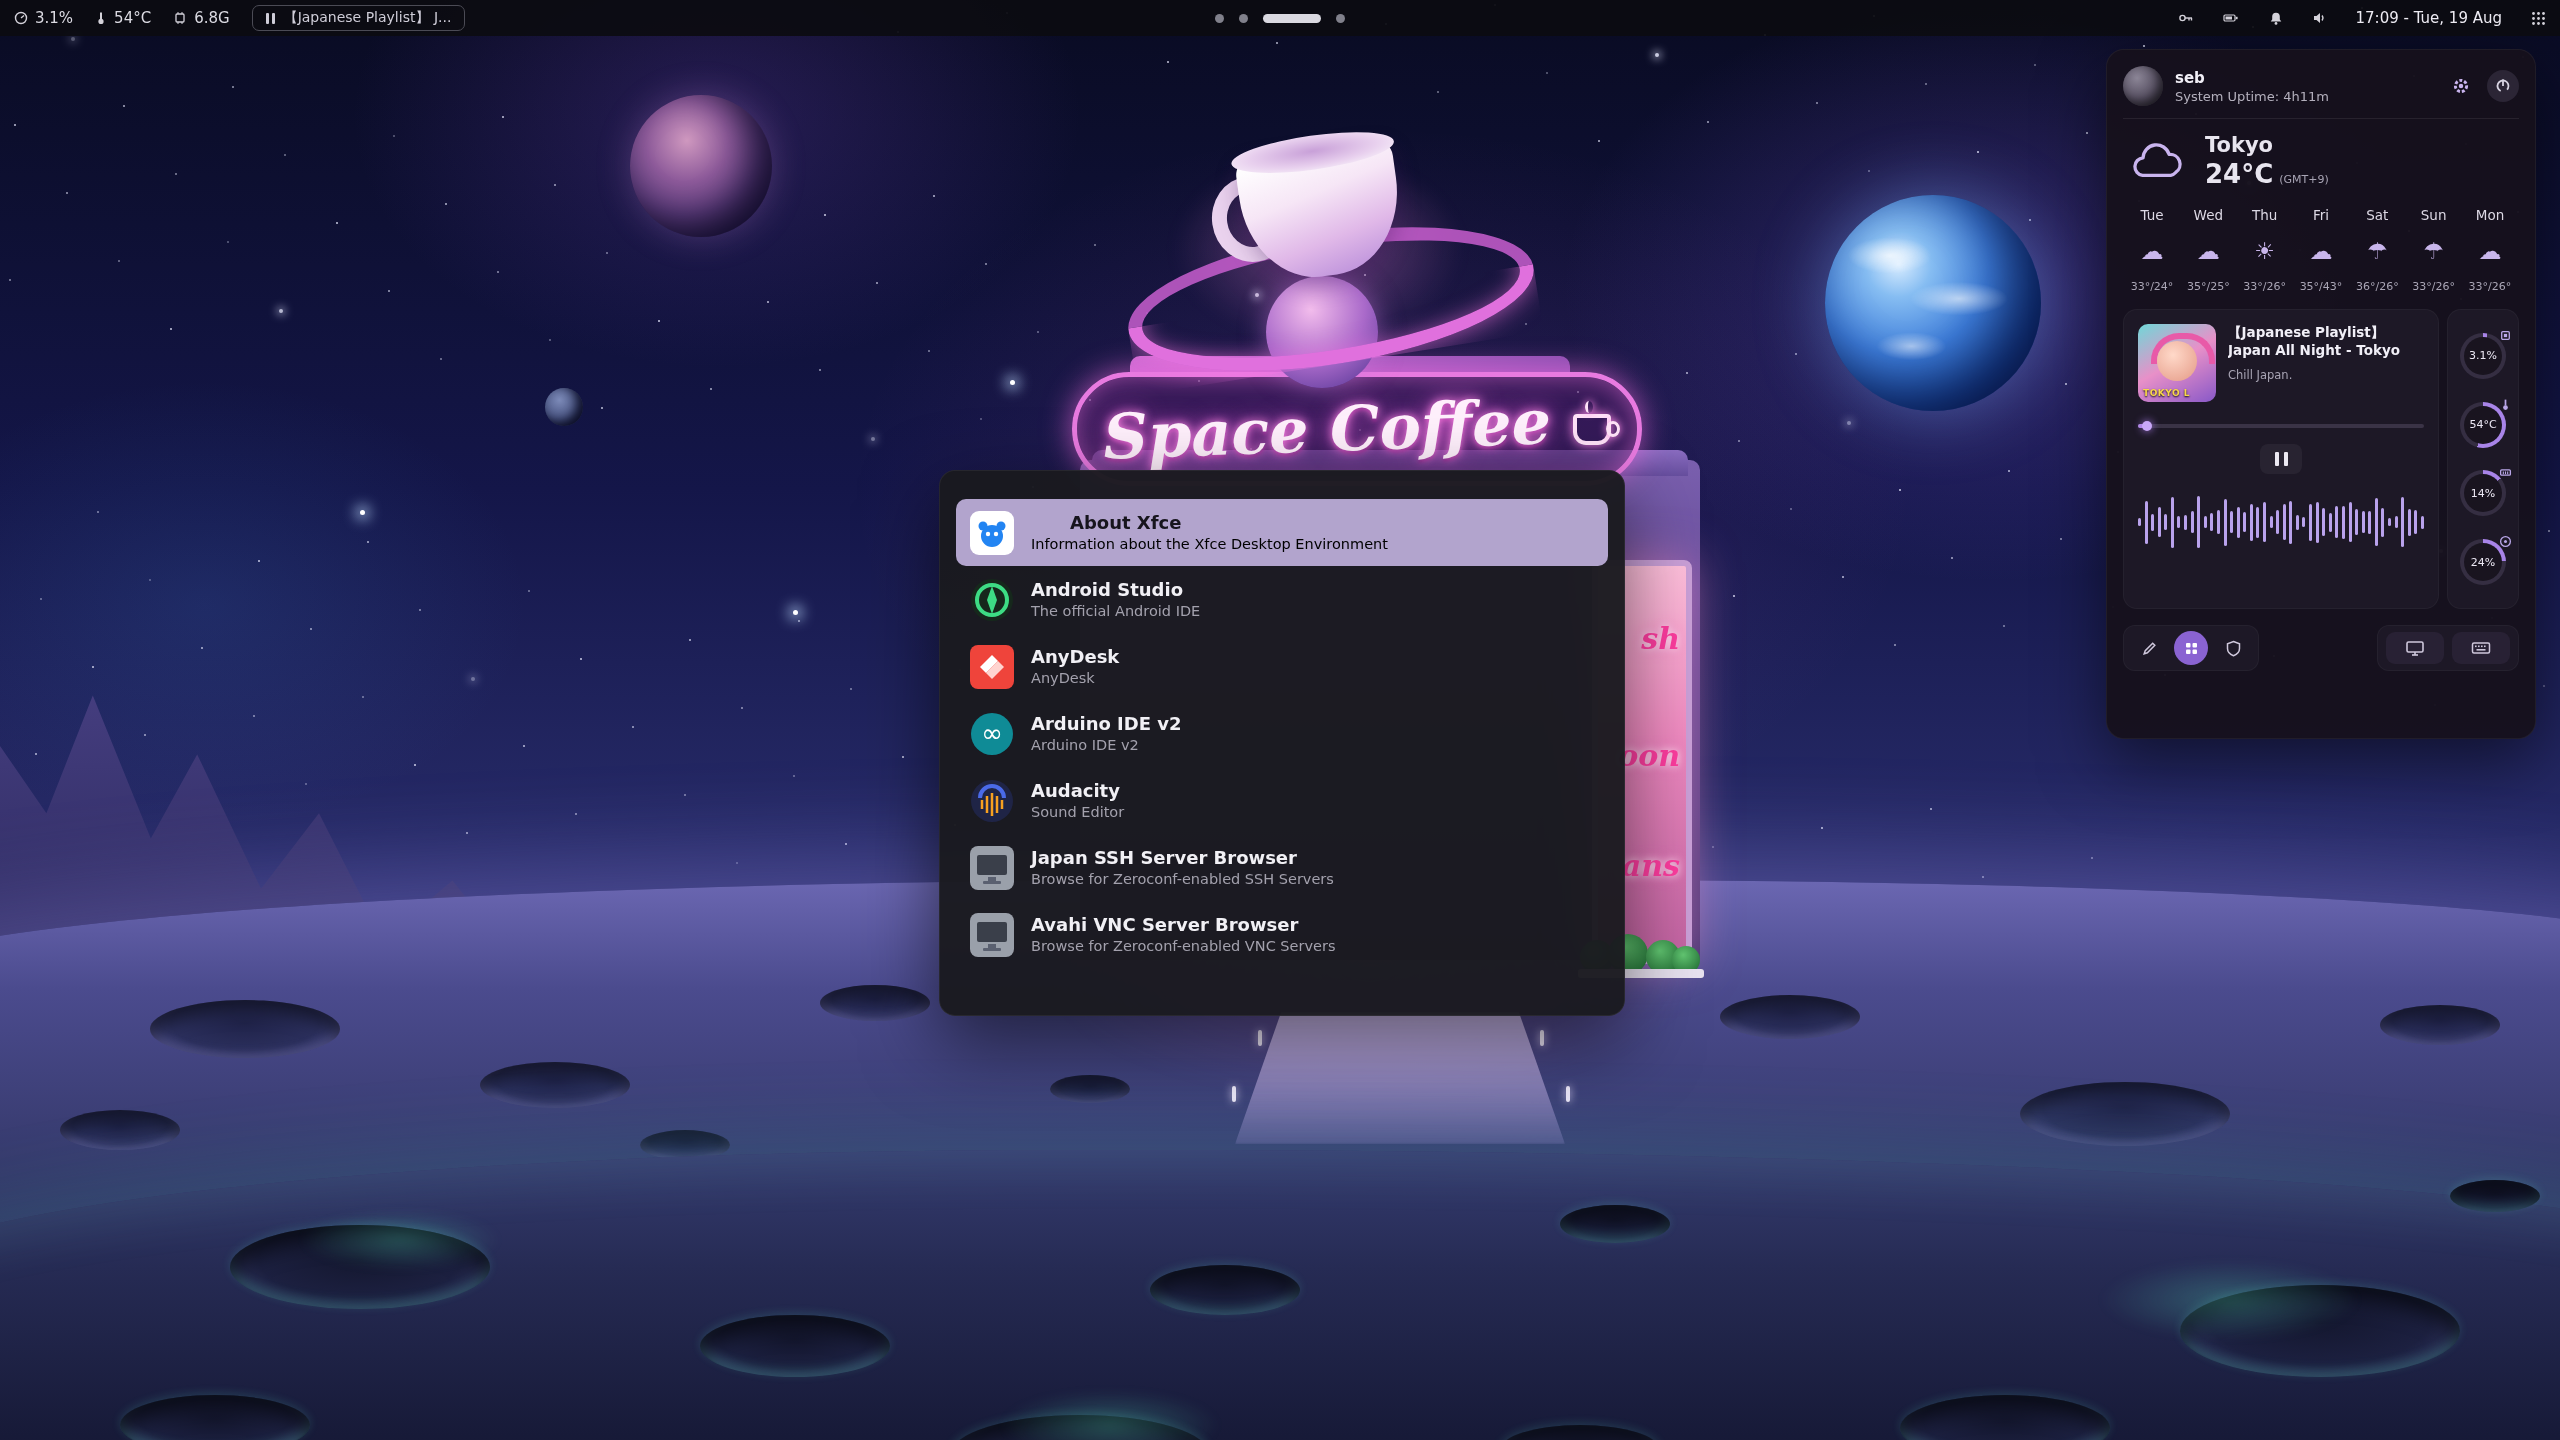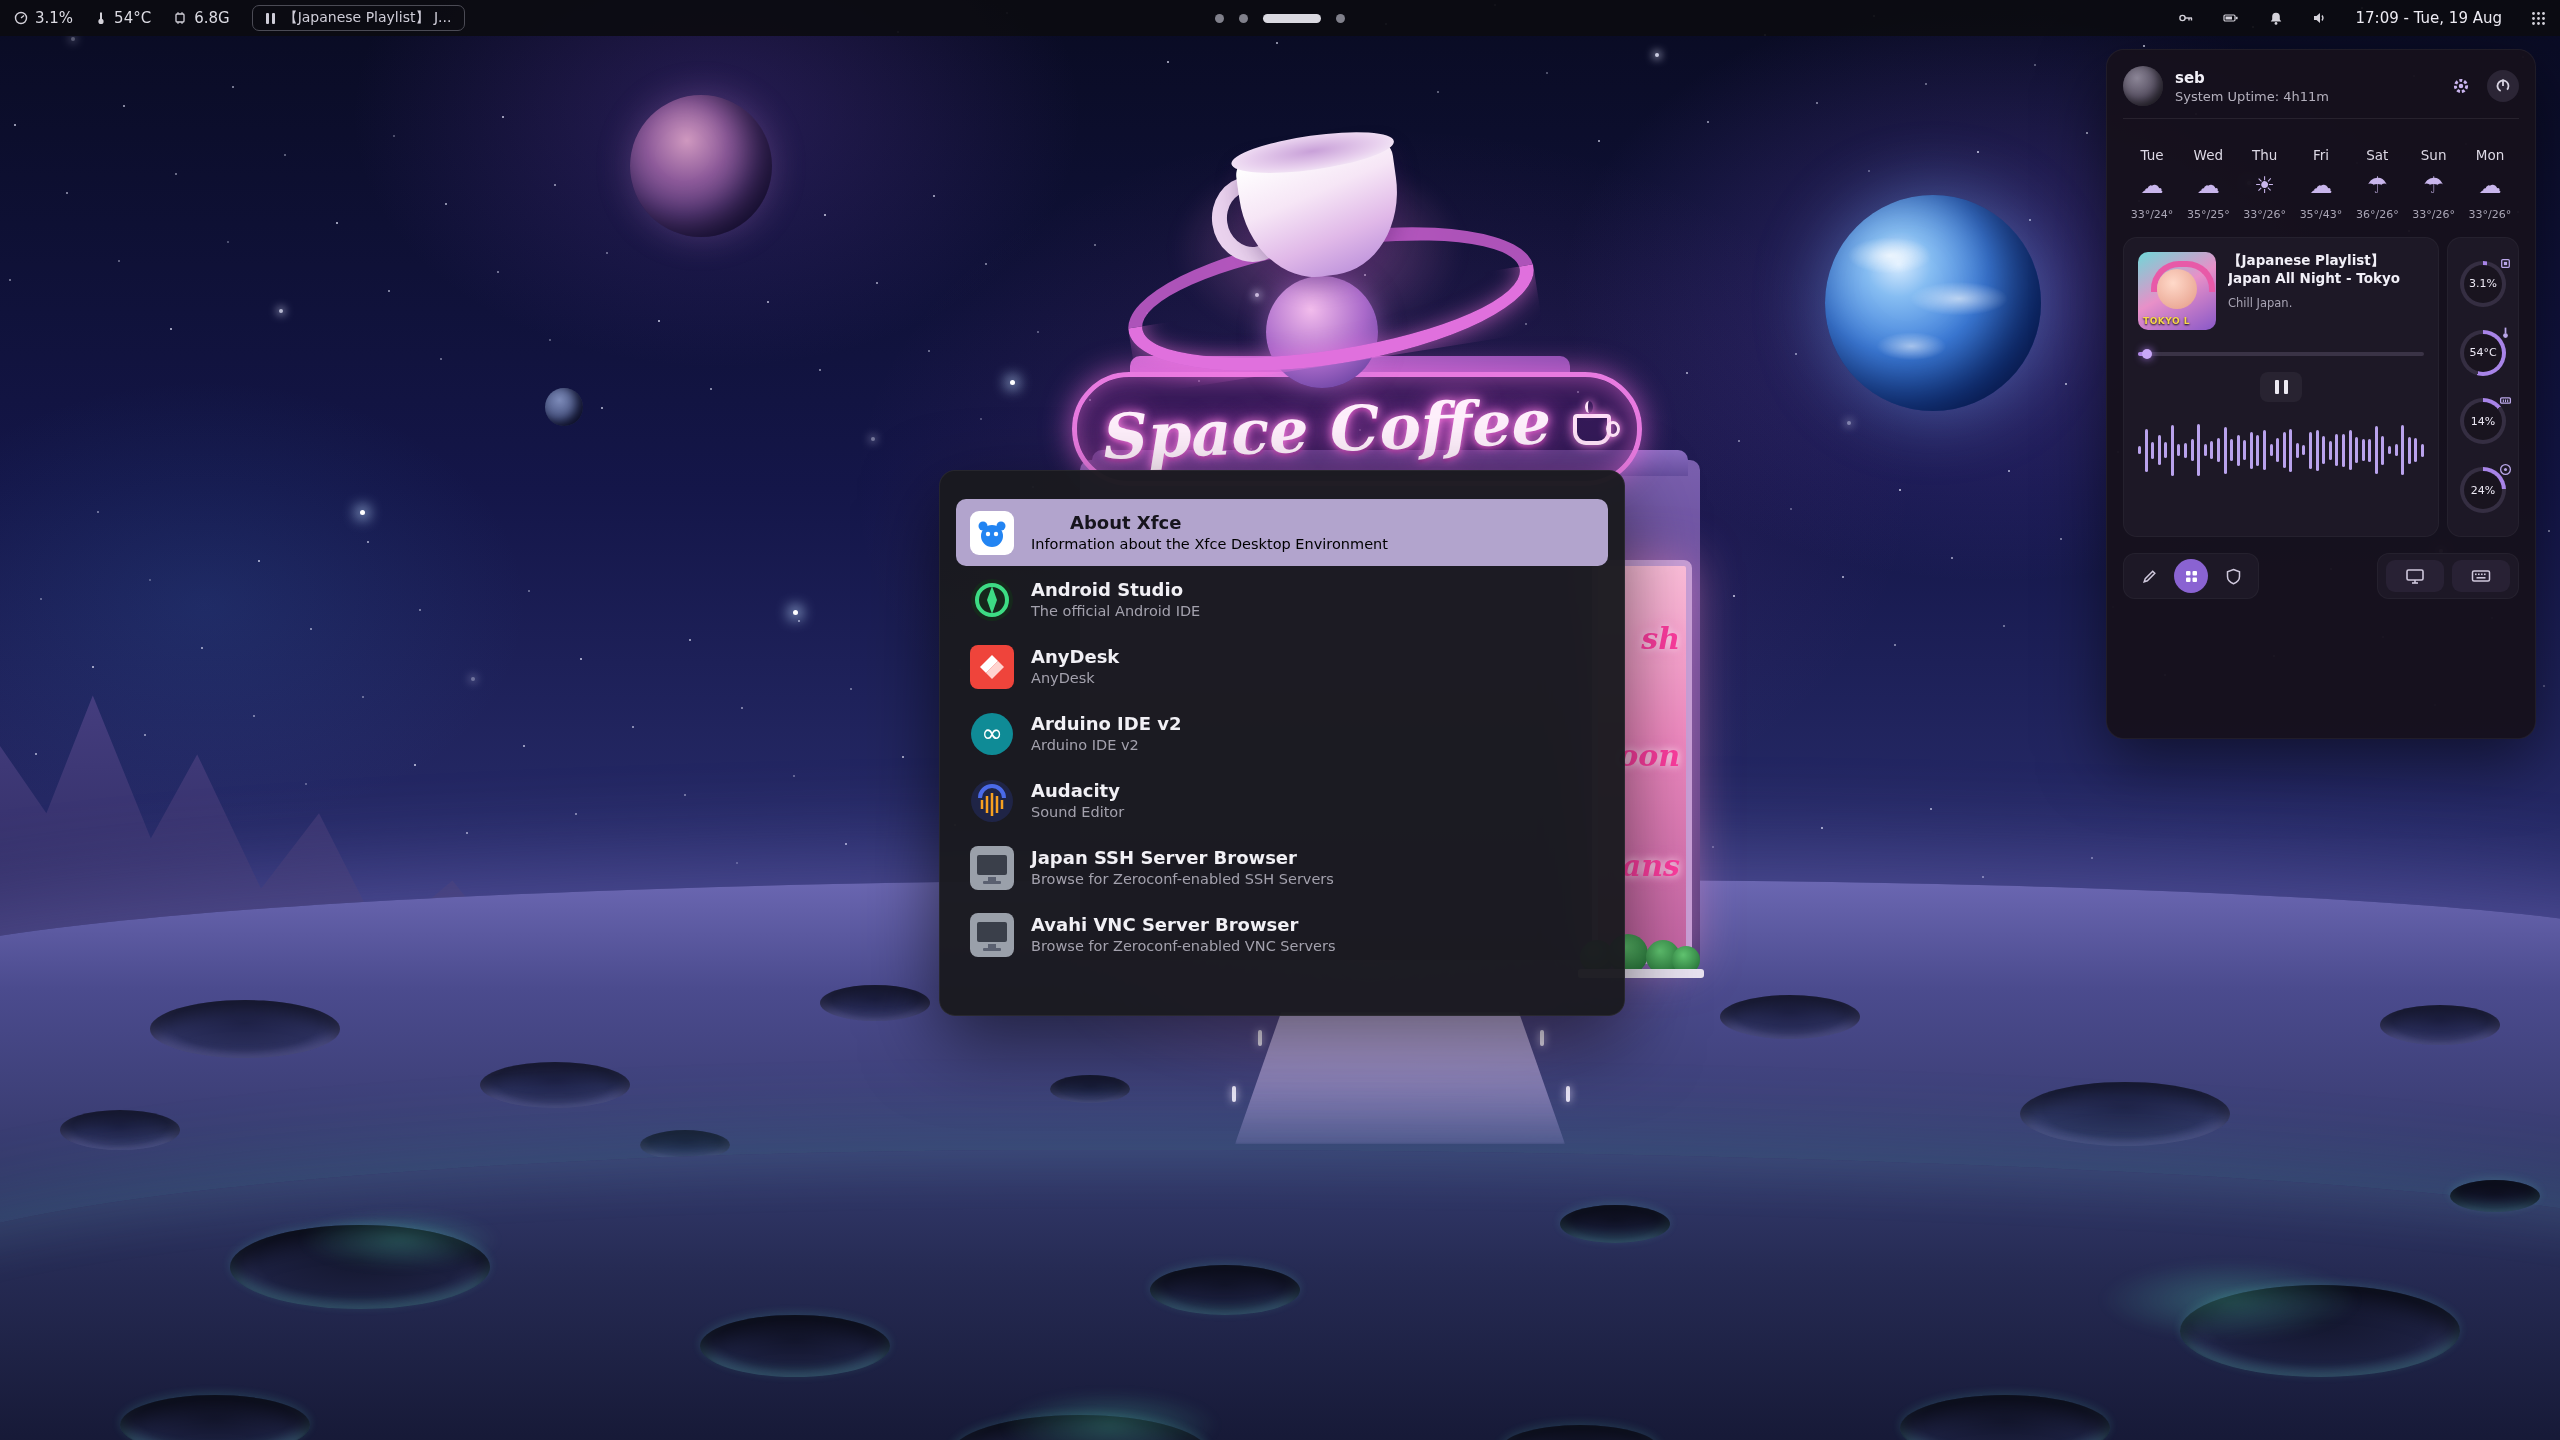--- a/index.html
+++ b/index.html
@@ -143,21 +143,21 @@
   .sp-user-actions{margin-left:auto;display:flex;align-items:center;gap:10px;}
   .icon-btn{width:32px;height:32px;border-radius:50%;border:none;background:transparent;display:flex;align-items:center;justify-content:center;cursor:pointer;padding:0;}
   .icon-btn.round{background:#2b2535;}
   .sp-divider{height:1px;background:rgba(255,255,255,.08);margin:12px 0;}
   .sp-weather-now{display:flex;align-items:center;gap:18px;padding:2px 6px;}
   .sp-city{font-size:21px;font-weight:bold;}
   .sp-temp-row{display:flex;align-items:baseline;gap:6px;margin-top:2px;}
   .sp-temp{font-size:26px;font-weight:bold;}
   .sp-tz{font-size:11px;color:#a8a4b4;}
   .sp-forecast{display:flex;justify-content:space-between;margin-top:16px;padding:0 2px;}
-  .fc-col{display:flex;flex-direction:column;align-items:center;gap:11px;width:54px;}
+  .fc-col{display:flex;flex-direction:column;align-items:center;gap:17px;width:54px;}
   .fc-day{font-size:13.5px;color:#ddd9e5;}
   .fc-icon{font-size:23px;color:#c9b6ec;line-height:1;}
   .fc-temps{font-size:11px;color:#aaa6b6;}
   .sp-media-row{display:flex;gap:8px;margin-top:16px;}
   .media-card{flex:1;background:#1d1826;border:1px solid rgba(255,255,255,.04);border-radius:14px;padding:14px;height:300px;box-sizing:border-box;}
   .stats-card{width:72px;height:300px;background:#1d1826;border:1px solid rgba(255,255,255,.04);border-radius:14px;box-sizing:border-box;
     display:flex;flex-direction:column;align-items:center;justify-content:space-evenly;}
   .media-top{display:flex;gap:12px;}
   .album-art{position:relative;width:78px;height:78px;flex:0 0 78px;border-radius:10px;overflow:hidden;cursor:pointer;
     background:linear-gradient(150deg,#6fd8d8 0%,#e890c8 48%,#8858c8 100%);}
@@ -662,20 +662,32 @@
           <svg width="16" height="16" viewBox="0 0 16 16">
               <circle cx="8" cy="8" r="5.5" fill="none" stroke="#d8d4e2" stroke-width="1.8" stroke-dasharray="27 8" transform="rotate(115 8 8)"></circle>
               <line x1="8" y1="1.5" x2="8" y2="8" stroke="#d8d4e2" stroke-width="1.8"></line>
             </svg>
         </button>
       </div>
     </div>
 
     <div class="sp-divider"></div>
 
+    <div class="sp-weather-now">
+      <svg width="58" height="42" viewBox="0 0 52 38">
+        <path d="M12 32a8 8 0 0 1 0.5-15.9A12 12 0 0 1 36 13a9 9 0 0 1 6 16.4 8 8 0 0 1-4.5 2.6H12z" fill="none" stroke="#c9b4ee" stroke-width="3" stroke-linejoin="round"></path>
+      </svg>
+      <div>
+        <div class="sp-city">Tokyo</div>
+        <div class="sp-temp-row">
+          <span class="sp-temp">24°C</span>
+          <span class="sp-tz">(GMT+9)</span>
+        </div>
+      </div>
+    </div>
 
     <div class="sp-forecast">
   <div class="fc-col">
     <div class="fc-day">Tue</div>
     <div class="fc-icon">☁</div>
     <div class="fc-temps">33°/24°</div>
   </div>
 
   <div class="fc-col">
     <div class="fc-day">Wed</div>

